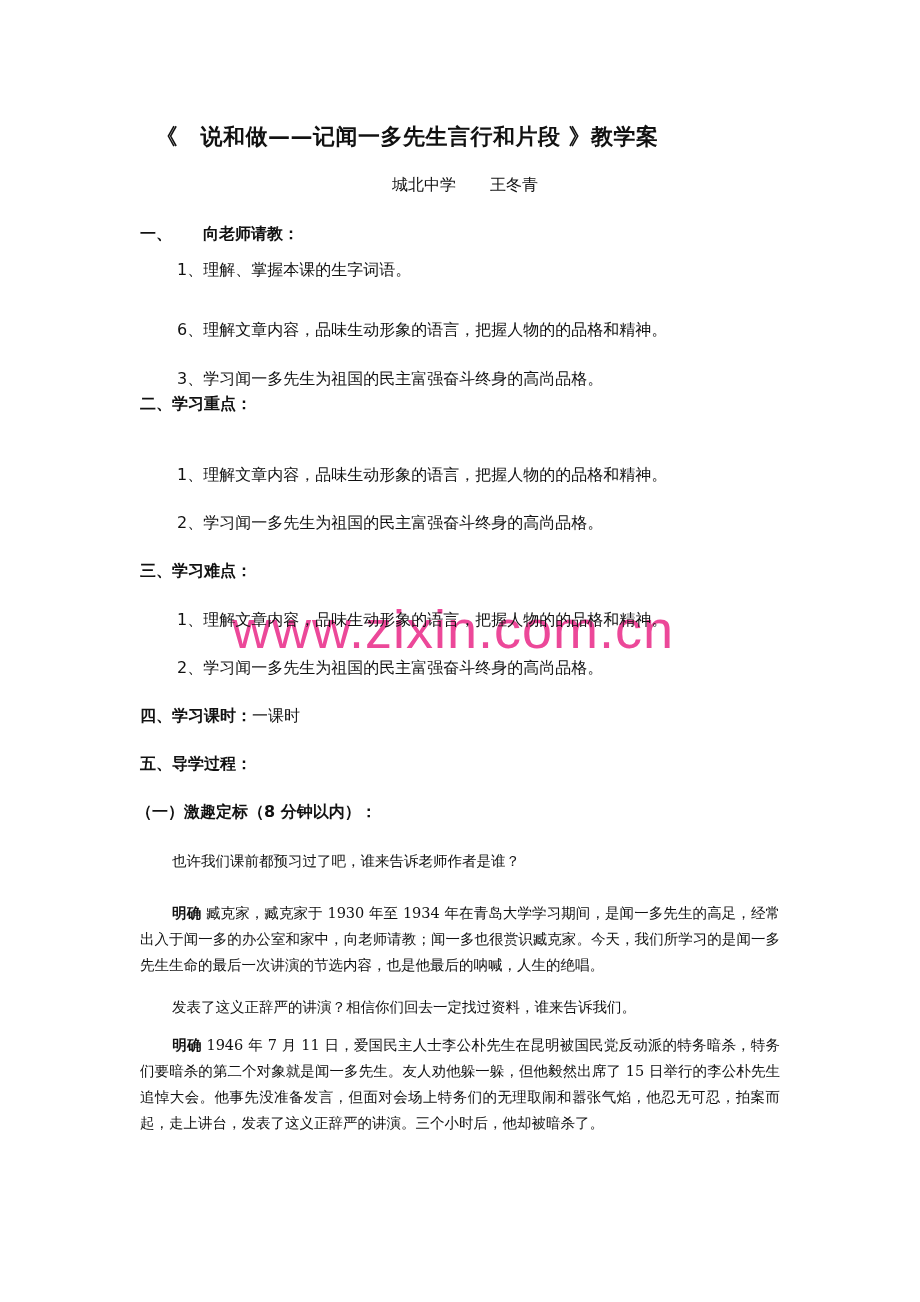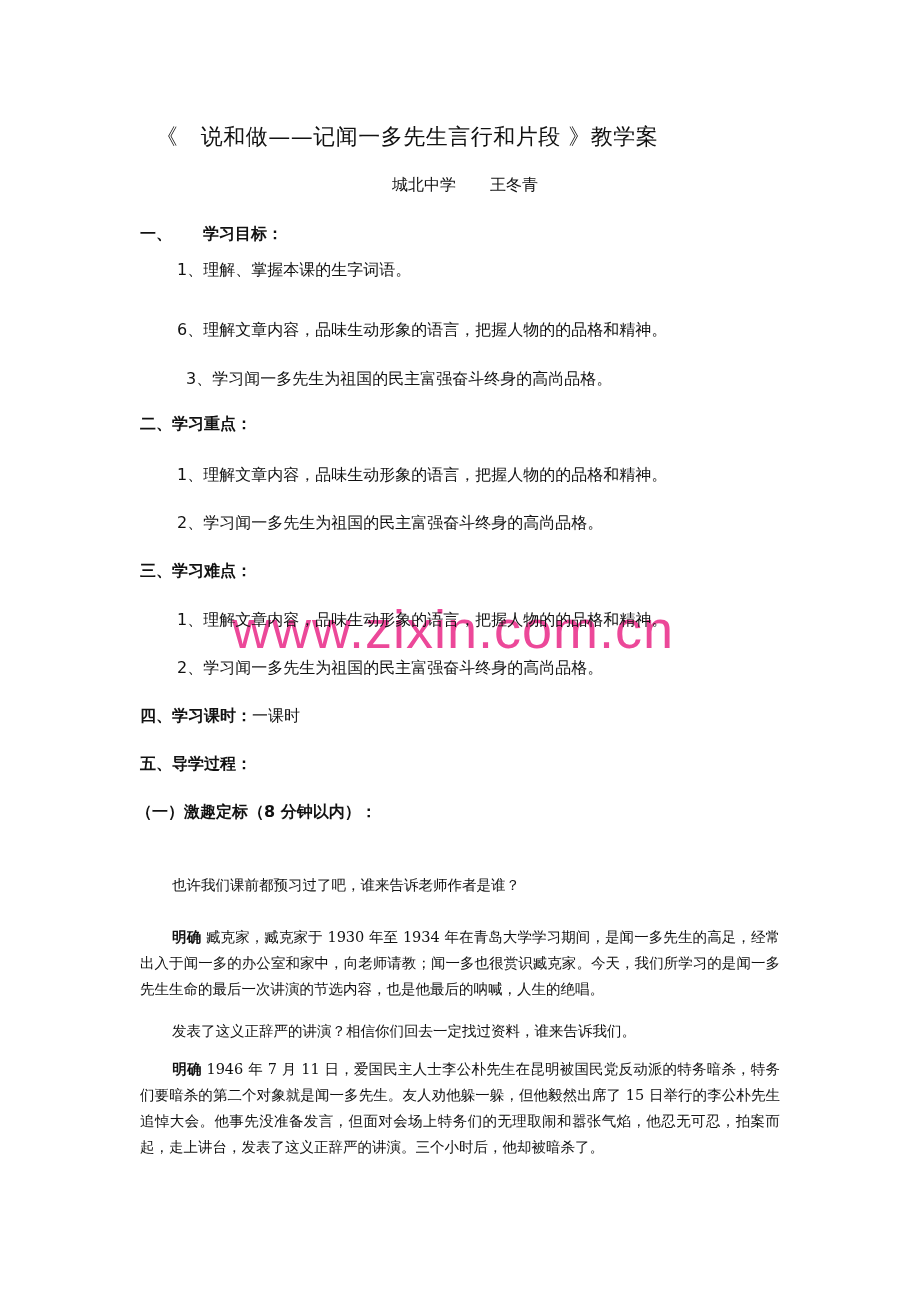--- a/index.html
+++ b/index.html
@@ -14,29 +14,29 @@
       overflow: hidden;
       color: #111111;
     }
     .page {
       position: absolute;
       left: 0; top: 0;
       width: 920px;
       height: 1302px;
     }
     .sans { font-family: "DejaVu Sans", "Liberation Sans", sans-serif; }
-    .serif { font-family: "DejaVu Serif", "Liberation Serif", serif; margin-top: 24px; }
+    .serif { font-family: "DejaVu Serif", "Liberation Serif", serif; }
 
     .title {
       position: absolute;
       left: 0; width: 764px;
       top: 122px;
       text-align: center;
       font-size: 22px;
-      font-weight: normal;
+      font-weight: bold;
       letter-spacing: 0.5px;
       padding-left: 50px;
       box-sizing: border-box;
     }
     .subtitle {
       position: absolute;
       left: 0; width: 920px;
       top: 175px;
       text-align: center;
       font-size: 16px;
@@ -95,27 +95,27 @@
   <div class="watermark">www.zixin.com.cn</div>
 
   <div class="content">
     <div class="title sans">《　说和做——记闻一多先生言行和片段 》教学案</div>
 
     <div class="subtitle sans">
       <span>城北中学</span><span class="gap"></span><span>王冬青</span>
     </div>
 
     <div class="heading sans" style="top:224px;">
-      <span class="num-wide">一、</span><span>学习目标：</span>
+      <span class="num-wide">一、</span><span>向老师请教：</span>
     </div>
     <div class="item sans" style="top:260px;">1、理解、掌握本课的生字词语。</div>
     <div class="item sans" style="top:320px;">6、理解文章内容，品味生动形象的语言，把握人物的的品格和精神。</div>
-    <div class="item sans" style="top:369px;margin-left:9px;">3、学习闻一多先生为祖国的民主富强奋斗终身的高尚品格。</div>
+    <div class="item sans" style="top:369px;">3、学习闻一多先生为祖国的民主富强奋斗终身的高尚品格。</div>
 
-    <div class="heading sans" style="top:414px;">
+    <div class="heading sans" style="top:394px;">
       <span>二、</span><span>学习重点：</span>
     </div>
     <div class="item sans" style="top:465px;">1、理解文章内容，品味生动形象的语言，把握人物的的品格和精神。</div>
     <div class="item sans" style="top:513px;">2、学习闻一多先生为祖国的民主富强奋斗终身的高尚品格。</div>
 
     <div class="heading sans" style="top:561px;">
       <span>三、</span><span>学习难点：</span>
     </div>
     <div class="item sans" style="top:610px;">1、理解文章内容，品味生动形象的语言，把握人物的的品格和精神。</div>
     <div class="item sans" style="top:658px;">2、学习闻一多先生为祖国的民主富强奋斗终身的高尚品格。</div>

